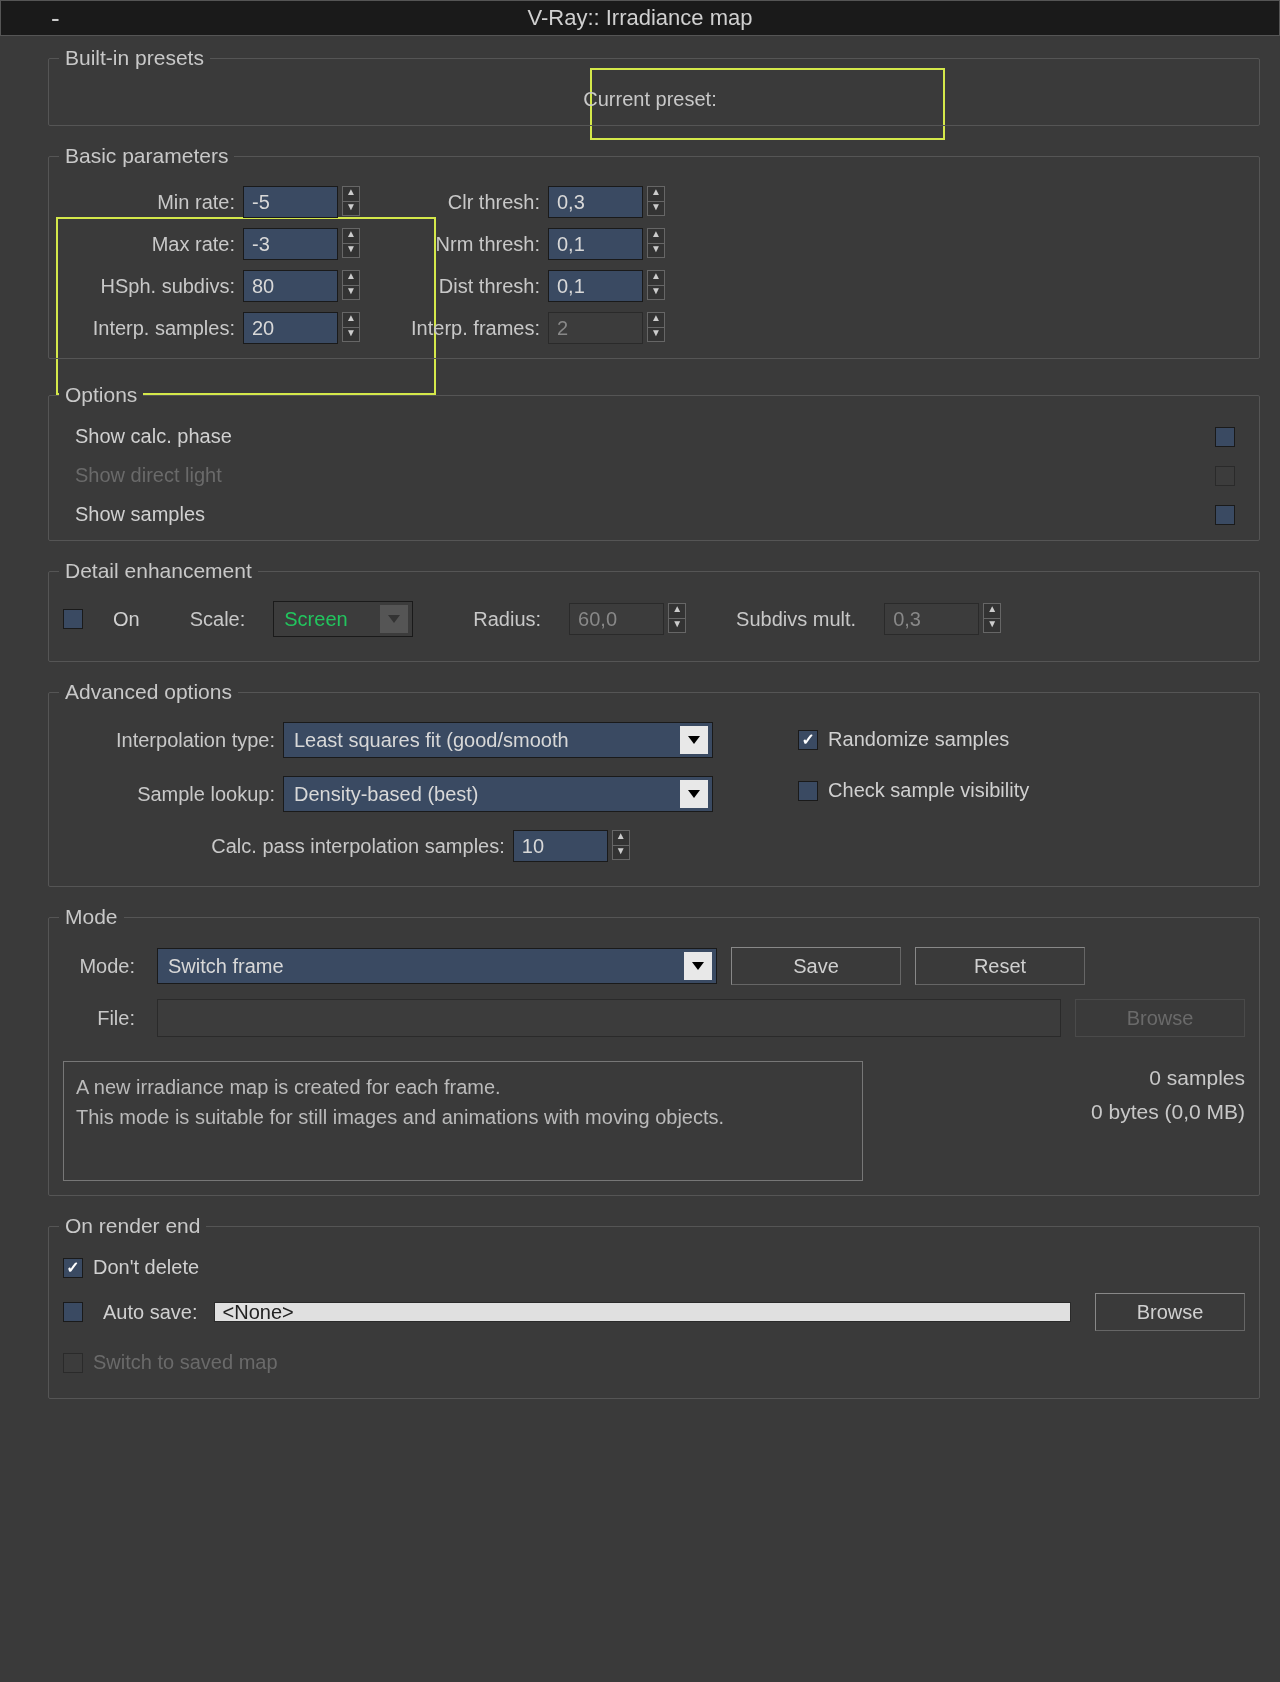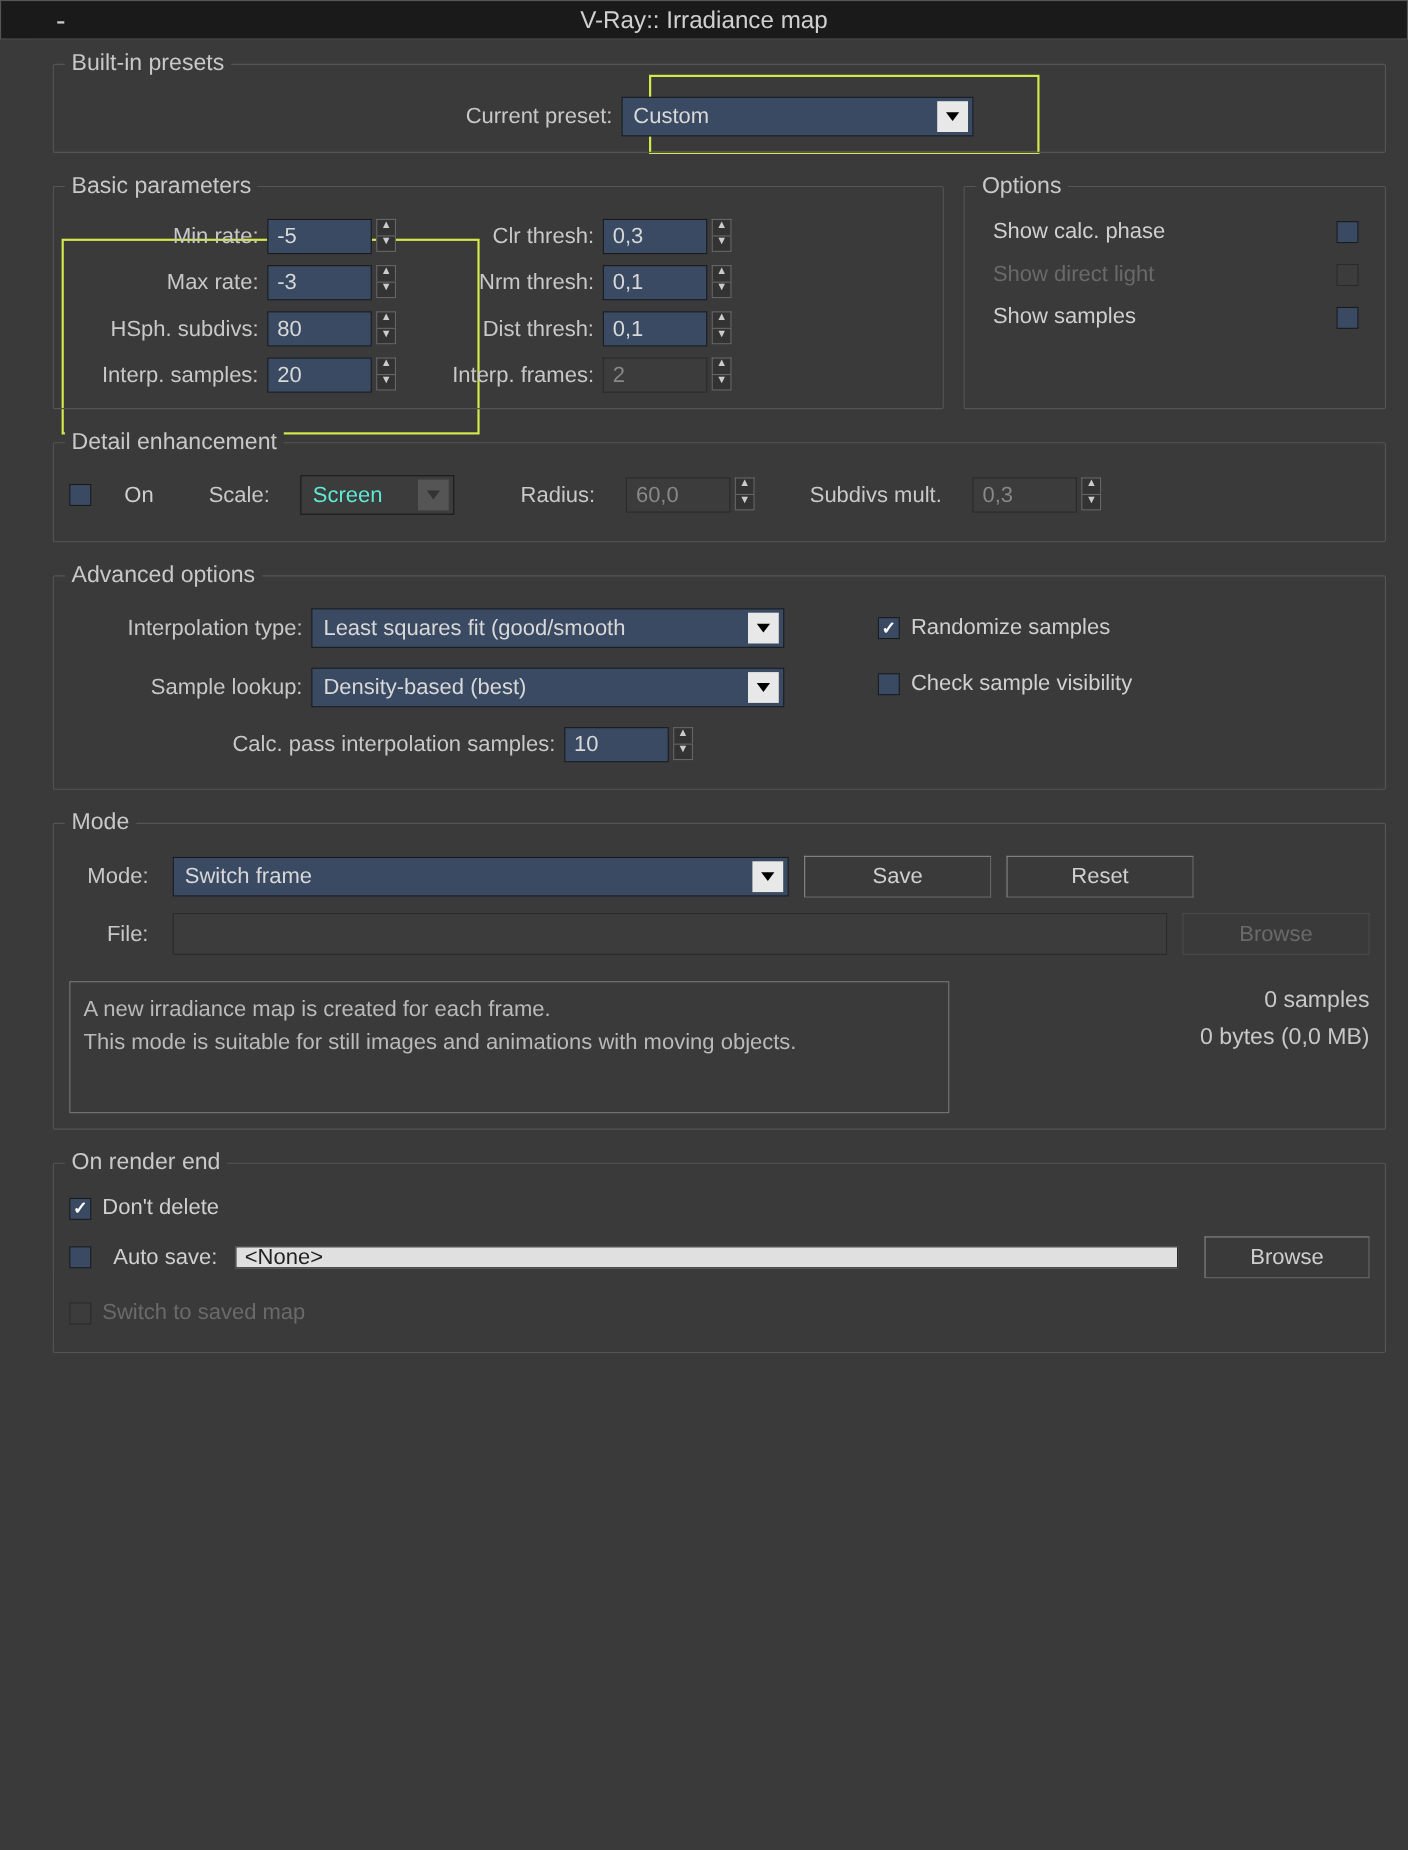--- a/index.html
+++ b/index.html
@@ -118,21 +118,21 @@
   }
   .dropdown .dd-btn::after {
     content: "";
     border-left: 6px solid transparent;
     border-right: 6px solid transparent;
     border-top: 8px solid #000;
   }
   .dropdown-disabled {
     background: #3c3c3c;
   }
-  .dropdown-disabled span.val { color: #5eead4; }
+  .dropdown-disabled span.val { color: #22c55e; }
   .dropdown-disabled .dd-btn { background: #555; }
   .dropdown-disabled .dd-btn::after { border-top-color: #333; }
   .checkbox {
     width: 20px;
     height: 20px;
     border: 1px solid #1a1a1a;
     background: #3a4a62;
     display: inline-flex;
     align-items: center;
     justify-content: center;
@@ -177,21 +177,21 @@
     color: #bababa;
     font-size: 20px;
     line-height: 1.5;
     min-height: 120px;
   }
   .stats { text-align: right; color: #c8c8c8; font-size: 21px; line-height: 1.6; }
   
   .opts-col { display:flex; flex-direction:column; gap:16px; padding-left:12px; }
   .opts-col .row { justify-content: space-between; margin-bottom:0; }
   
-  .flex-wrap { display:flex; gap:18px; }
+  .flex-wrap { display:flex; gap:6px;flex-direction:column; }
   .flex-wrap > fieldset { flex:1; }
   
   .bp-grid { display:grid; grid-template-columns: 180px 130px 175px 130px; row-gap:10px; align-items:center; }
 </style>
 </head>
 <body>
 
 <div class="titlebar">
   <span class="collapse">-</span>
   <span>V-Ray:: Irradiance map</span>
@@ -199,24 +199,20 @@
 
 <div class="panel">
 
   <div class="hl-box hl1"></div>
   <div class="hl-box hl2"></div>
 
   <fieldset>
     <legend>Built-in presets</legend>
     <div style="display:flex;justify-content:center;align-items:center;">
       <label class="field-label">Current preset:</label>
-      <div class="dropdown" style="width:320px">
-        <span class="val">Custom</span>
-        <span class="dd-btn"></span>
-      </div>
     </div>
   </fieldset>
 
   <div class="flex-wrap">
     <fieldset style="flex:2.2">
       <legend>Basic parameters</legend>
       <div class="bp-grid">
         <label class="field-label">Min rate:</label>
         <div class="spinner">
             <input class="input-dark" value="-5" style="">

